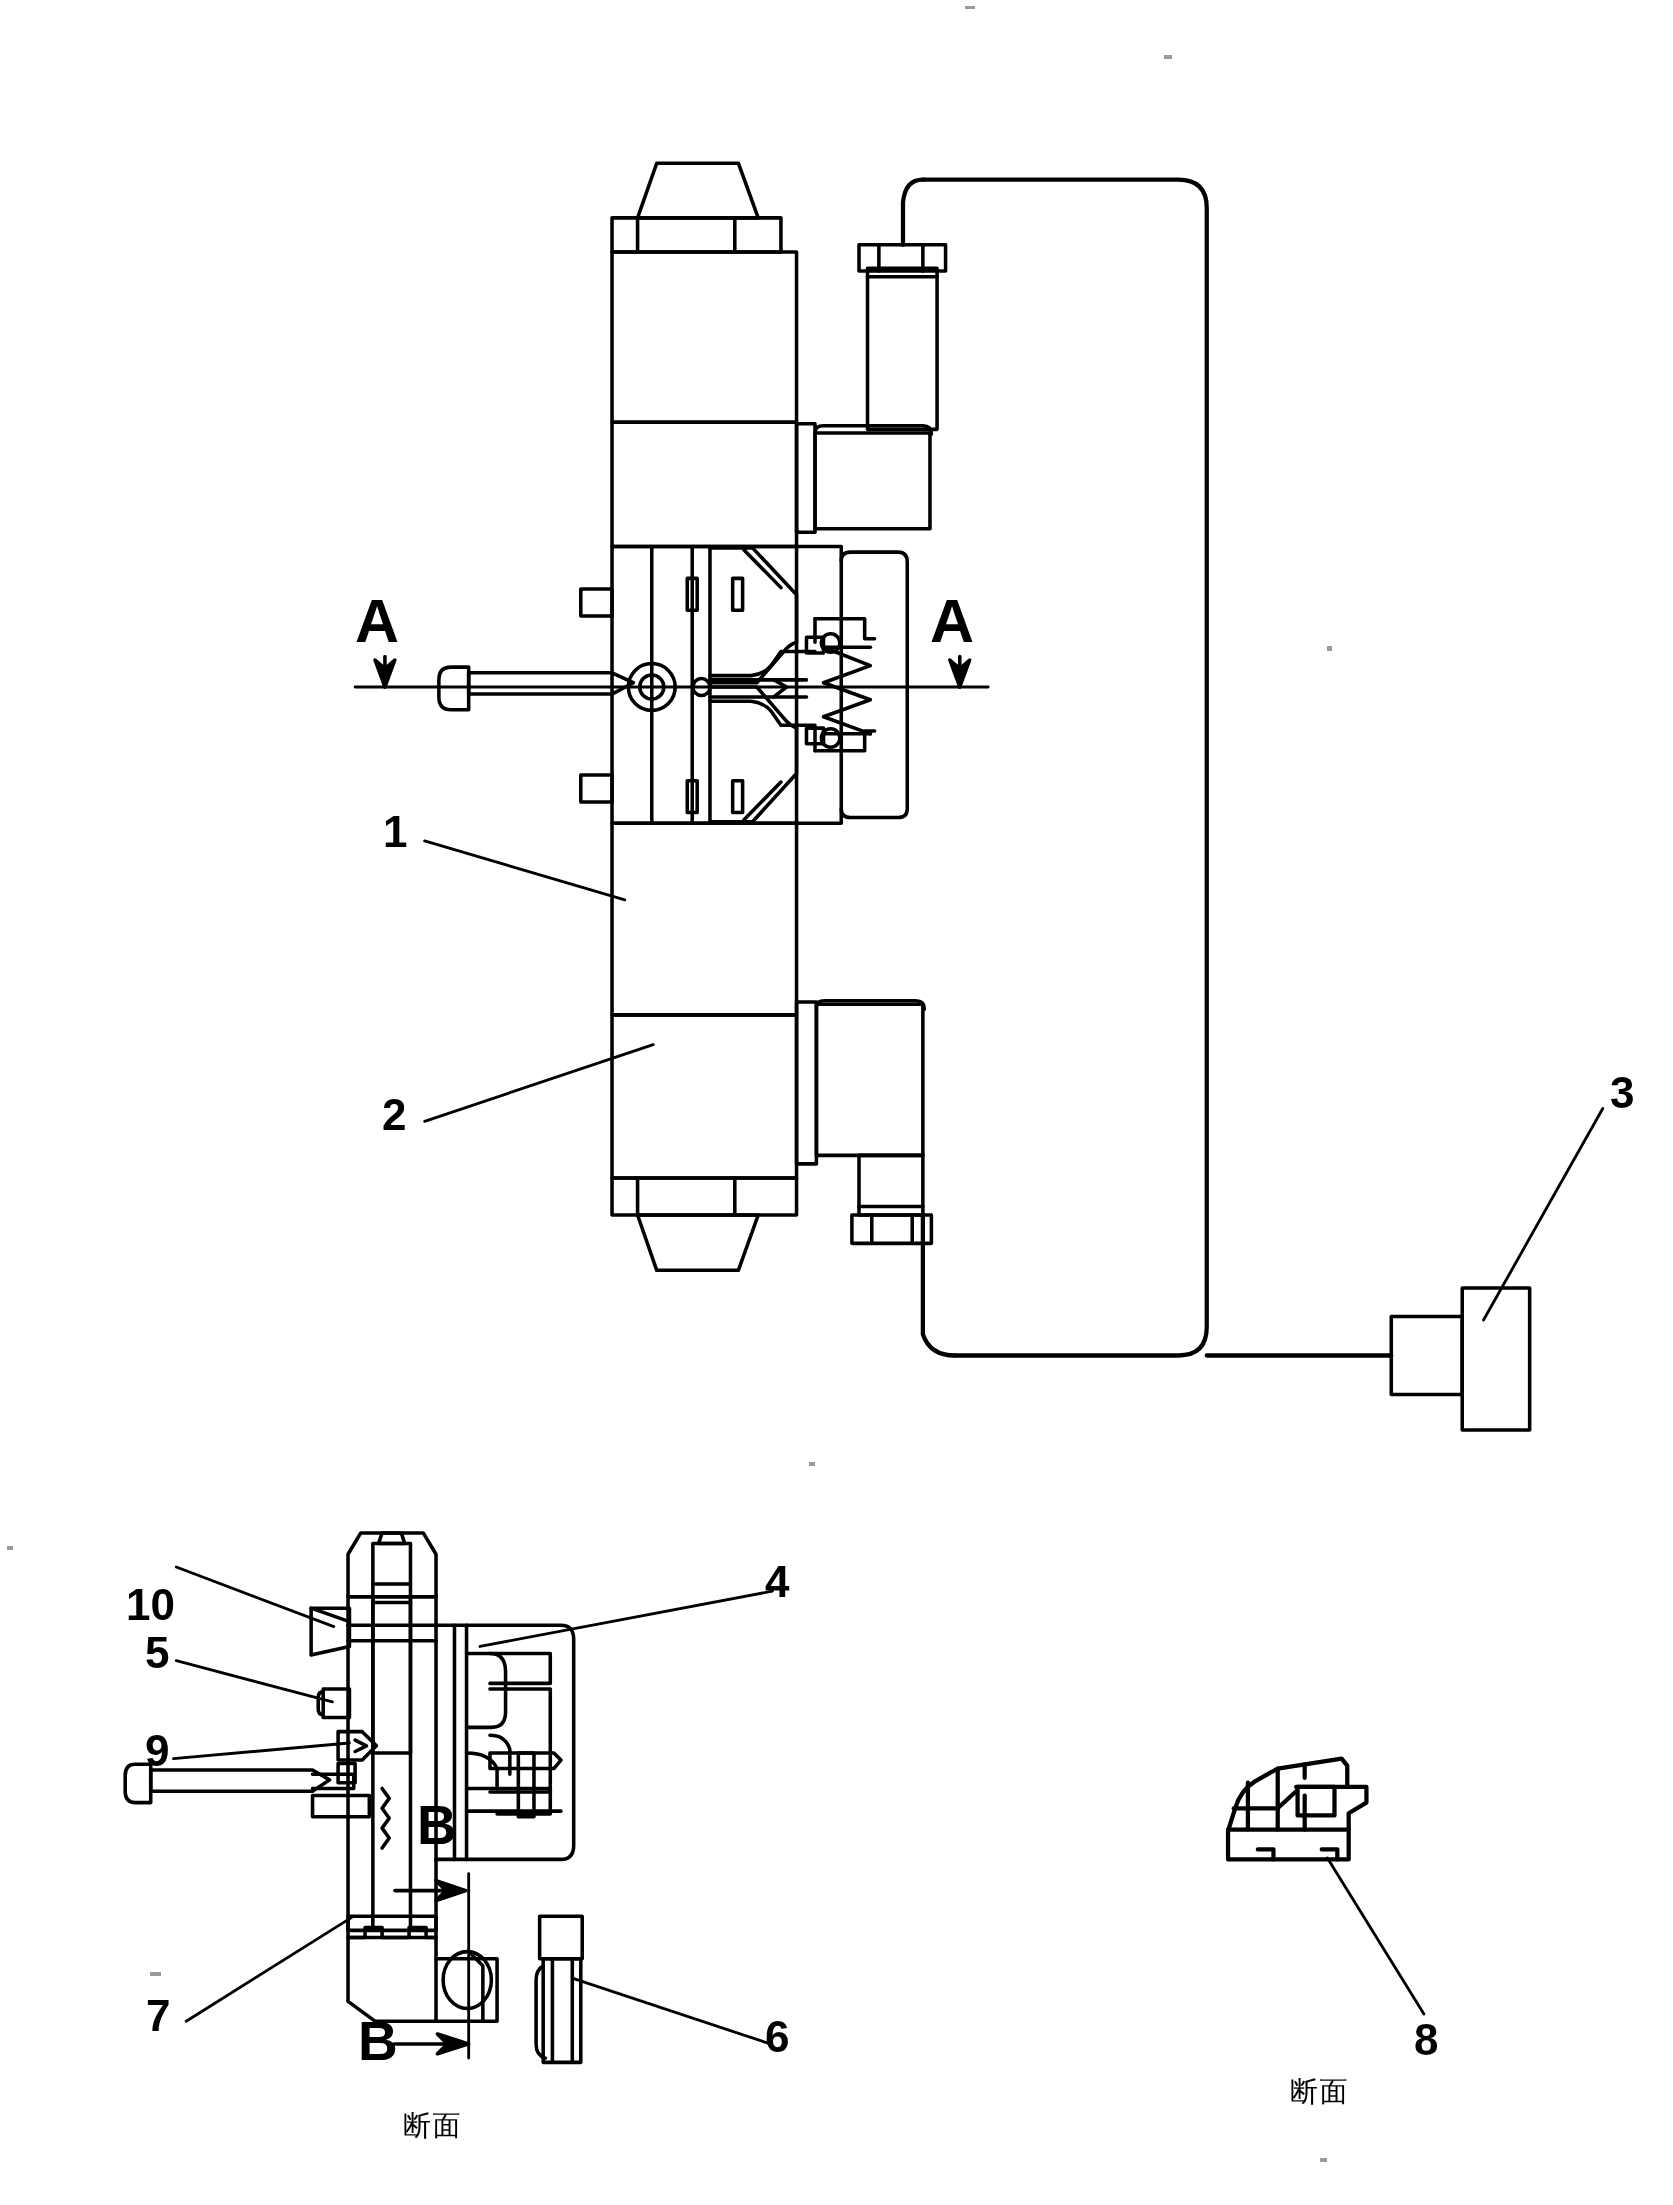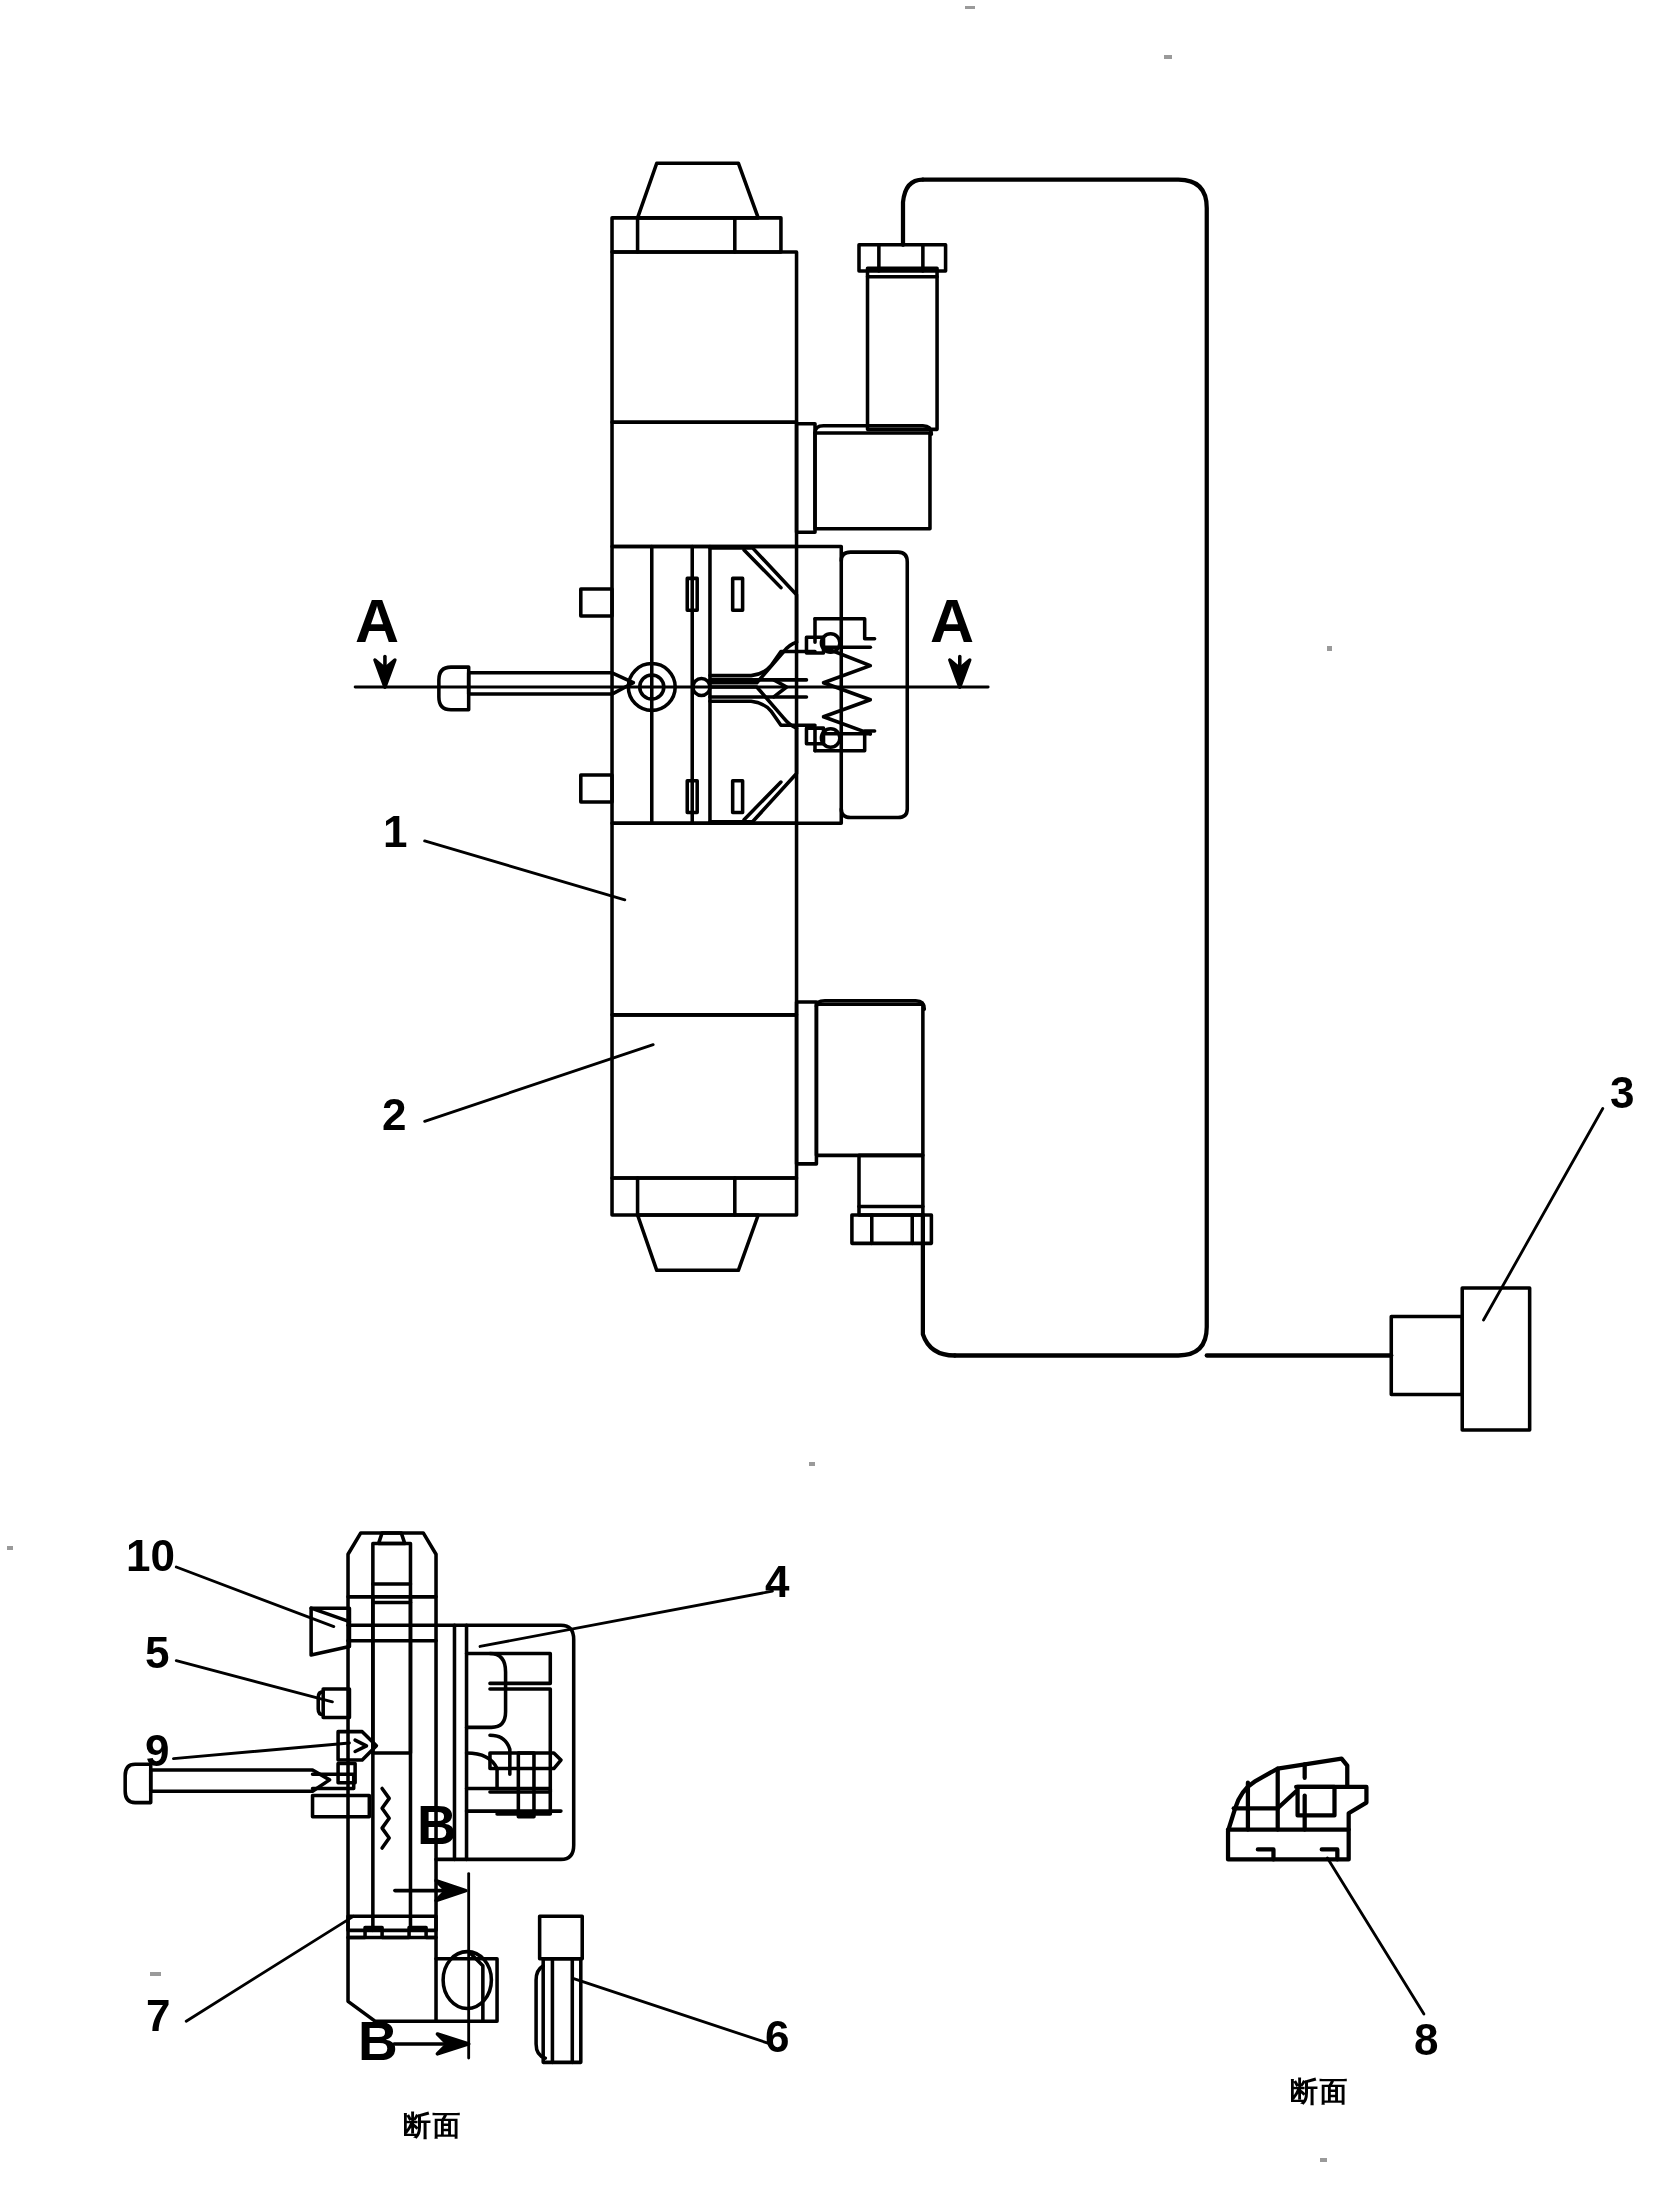--- a/index.html
+++ b/index.html
@@ -29,21 +29,21 @@
     white-space:nowrap;
     line-height:1.05;
     user-select:none;
   }
   .num{ font-size:44px; font-weight:bold; letter-spacing:0px; }
   .sec-letter{ font-size:61px; font-weight:bold; }
   .sec-letter-sm{ font-size:55px; font-weight:bold; }
   .caption{
     position:absolute;
     text-align:center;
-    font-weight:bold;
+    font-weight:normal;
   }
   .caption .jp{ font-size:28px; letter-spacing:1.4px; display:block; }
   .caption .en{ font-size:37px; letter-spacing:0.7px; display:block; margin-top:5.7px;}
   .speck{ position:absolute; background:#9a9a9a; }
 </style>
 </head>
 <body>
 
 <div id="sheet">
 
@@ -275,21 +275,21 @@
   <div class="cap sec-letter" style="left:355px; top:589px;">A</div>
 
   <div class="cap sec-letter" style="left:930px; top:589px;">A</div>
 
   <div class="cap num" style="left:383px; top:809px;">1</div>
 
   <div class="cap num" style="left:382px; top:1092px;">2</div>
 
   <div class="cap num" style="left:1610px; top:1070px;">3</div>
 
-  <div class="cap num" style="left:126px; top:1533px;">10</div>
+  <div class="cap num" style="left:126px; top:1582px;">10</div>
 
   <div class="cap num" style="left:145px; top:1630px;">5</div>
 
   <div class="cap num" style="left:145px; top:1728px;">9</div>
 
   <div class="cap num" style="left:146px; top:1993px;">7</div>
 
   <div class="cap num" style="left:765px; top:1559px;">4</div>
 
   <div class="cap num" style="left:765px; top:2014px;">6</div>

